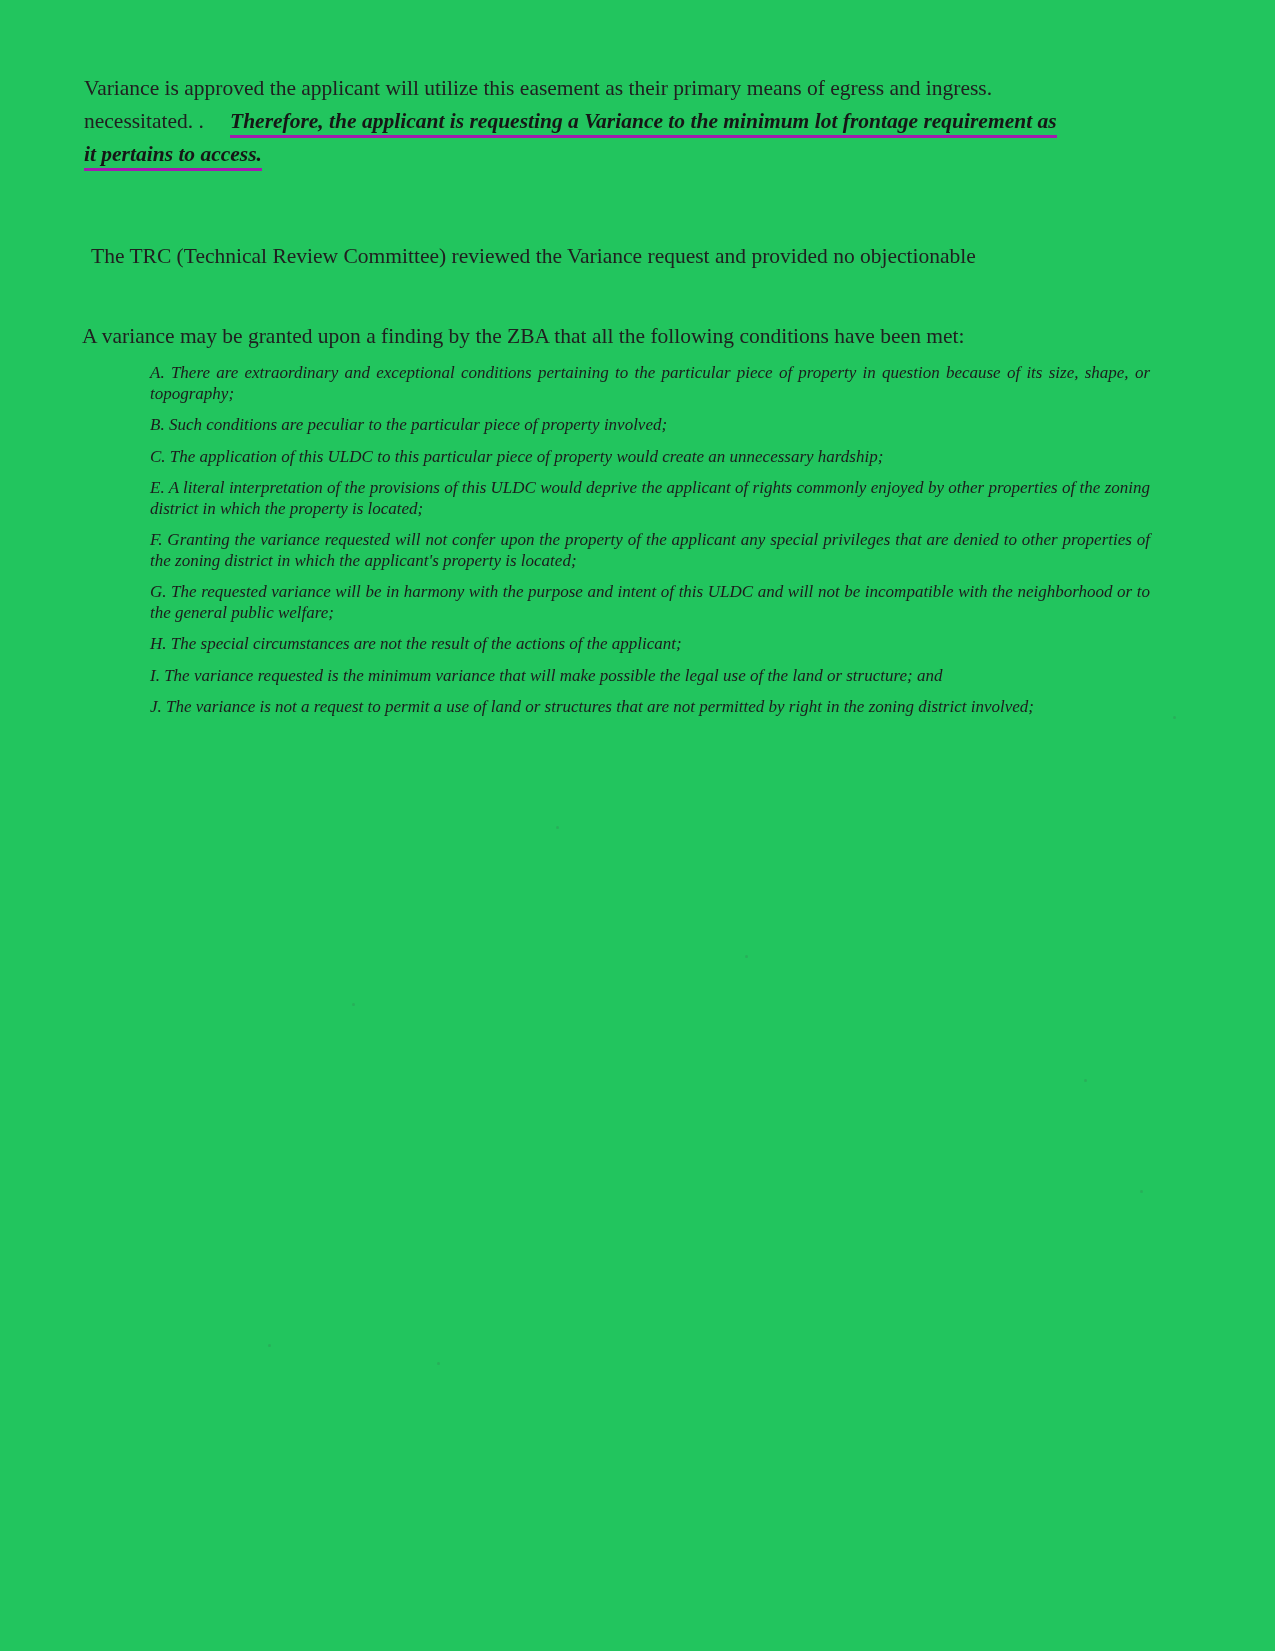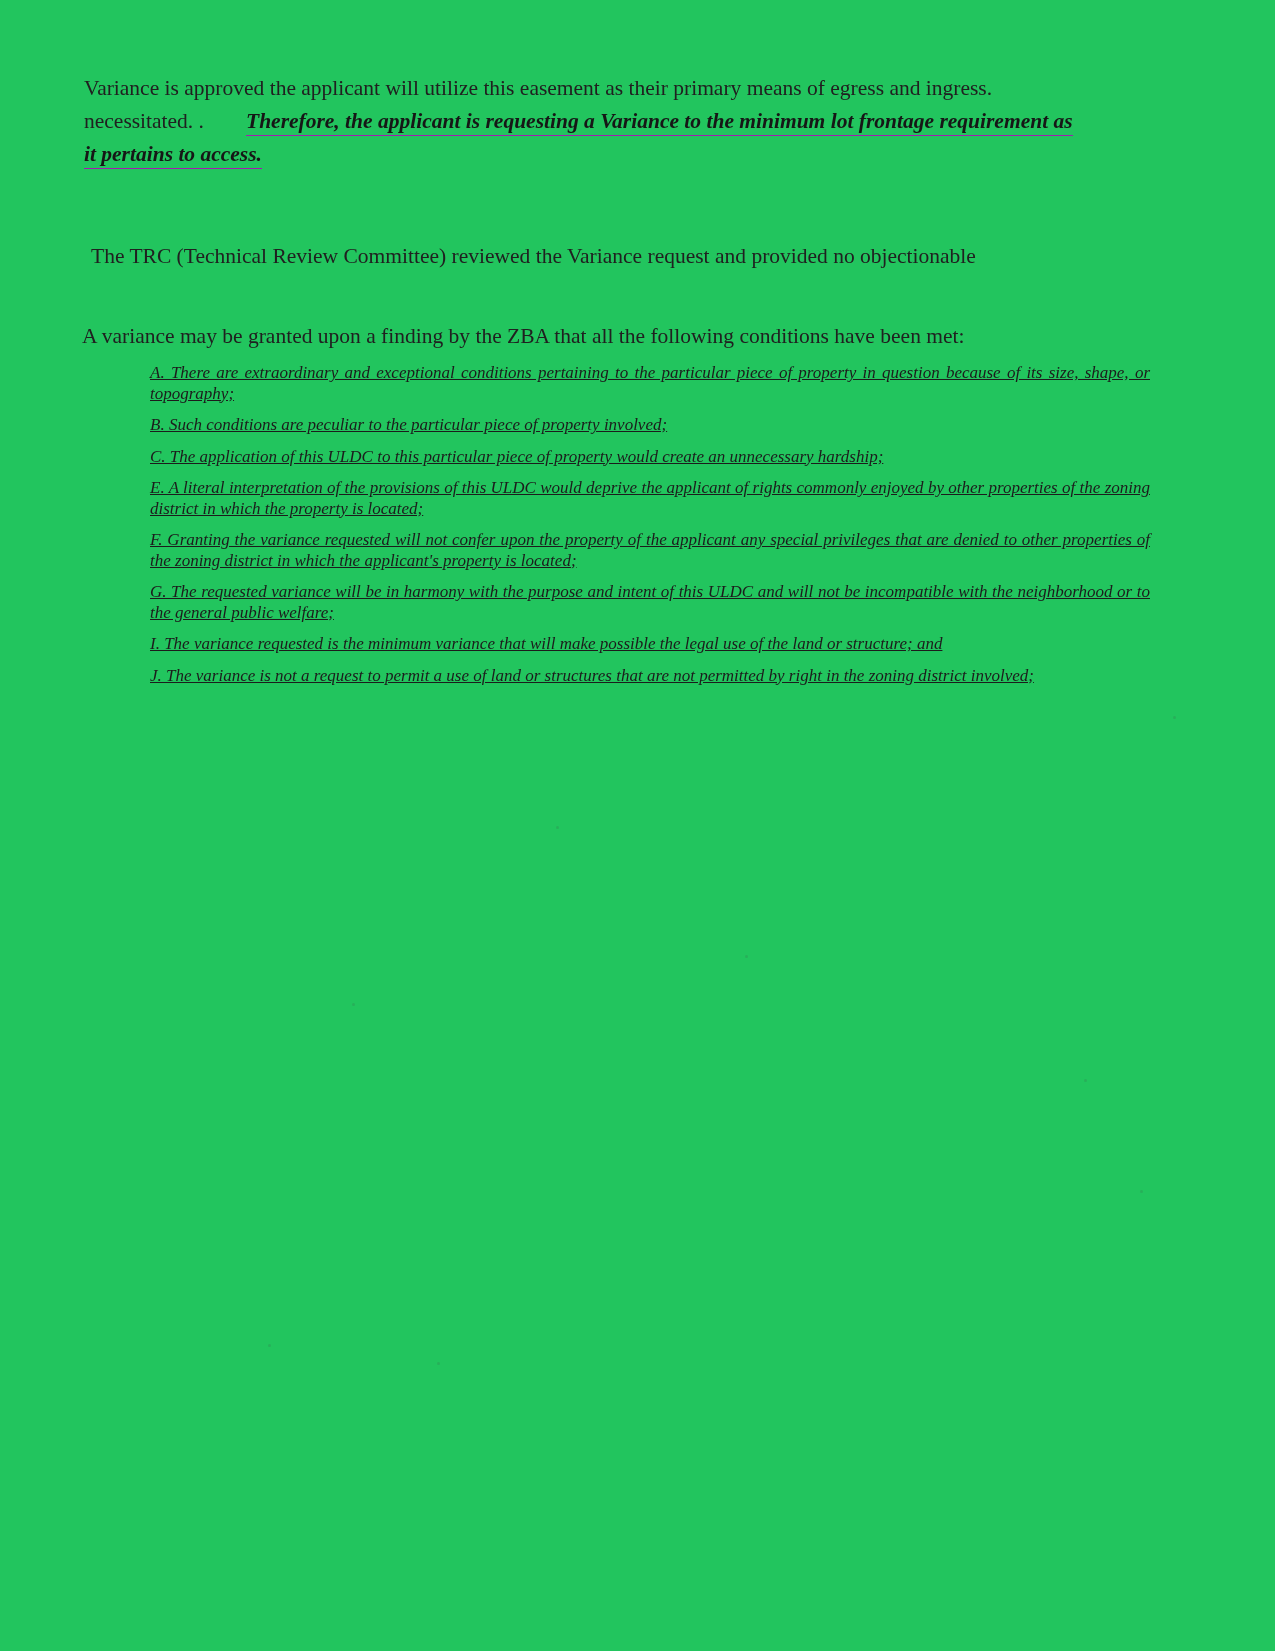--- a/index.html
+++ b/index.html
@@ -28,24 +28,24 @@
     font-size: 21.5px;
     line-height: 33px;
     white-space: nowrap;
     color: #202020;
   }
   .opening .line { height: 33px; }
   .emph {
     font-weight: bold;
     font-style: italic;
     color: #161616;
-    border-bottom: 1px solid #a21caf;
+    border-bottom: 3px solid #a21caf;
     padding-bottom: 2px;
   }
-  .normal-gap { margin-right: 42px; }
+  .normal-gap { margin-right: 26px; }
   
   .trc {
     position: absolute;
     left: 84px;
     top: 224px;
     font-size: 21.5px;
     line-height: 33px;
     white-space: nowrap;
     color: #202020;
   }
@@ -67,21 +67,20 @@
     top: 363px;
     width: 1000px;
   }
   .condition {
     font-style: italic;
     font-size: 17px;
     line-height: 20.5px;
     margin-bottom: 11px;
     text-align: justify;
     color: #1c1c1c;
-    text-decoration: underline;
   }
   
   .speck {
     position: absolute;
     width: 3px;
     height: 3px;
     border-radius: 50%;
     background: rgba(70, 70, 70, 0.16);
   }
 </style>
@@ -102,20 +101,21 @@
 
   <div class="intro">A variance may be granted upon a finding by the ZBA that all the following conditions have been met:</div>
 
   <div class="conditions">
     <div class="condition">A. There are extraordinary and exceptional conditions pertaining to the particular piece of property in question because of its size, shape, or topography;</div>
     <div class="condition">B. Such conditions are peculiar to the particular piece of property involved;</div>
     <div class="condition">C. The application of this ULDC to this particular piece of property would create an unnecessary hardship;</div>
     <div class="condition">E. A literal interpretation of the provisions of this ULDC would deprive the applicant of rights commonly enjoyed by other properties of the zoning district in which the property is located;</div>
     <div class="condition">F. Granting the variance requested will not confer upon the property of the applicant any special privileges that are denied to other properties of the zoning district in which the applicant's property is located;</div>
     <div class="condition">G. The requested variance will be in harmony with the purpose and intent of this ULDC and will not be incompatible with the neighborhood or to the general public welfare;</div>
+    <div class="condition">H. The special circumstances are not the result of the actions of the applicant;</div>
     <div class="condition">I. The variance requested is the minimum variance that will make possible the legal use of the land or structure; and</div>
     <div class="condition">J. The variance is not a request to permit a use of land or structures that are not permitted by right in the zoning district involved;</div>
   </div>
 
   <div class="speck" style="left:556px; top:826px;"></div>
   <div class="speck" style="left:1084px; top:1079px;"></div>
   <div class="speck" style="left:352px; top:1003px;"></div>
   <div class="speck" style="left:1173px; top:716px;"></div>
   <div class="speck" style="left:268px; top:1344px;"></div>
   <div class="speck" style="left:437px; top:1362px;"></div>

